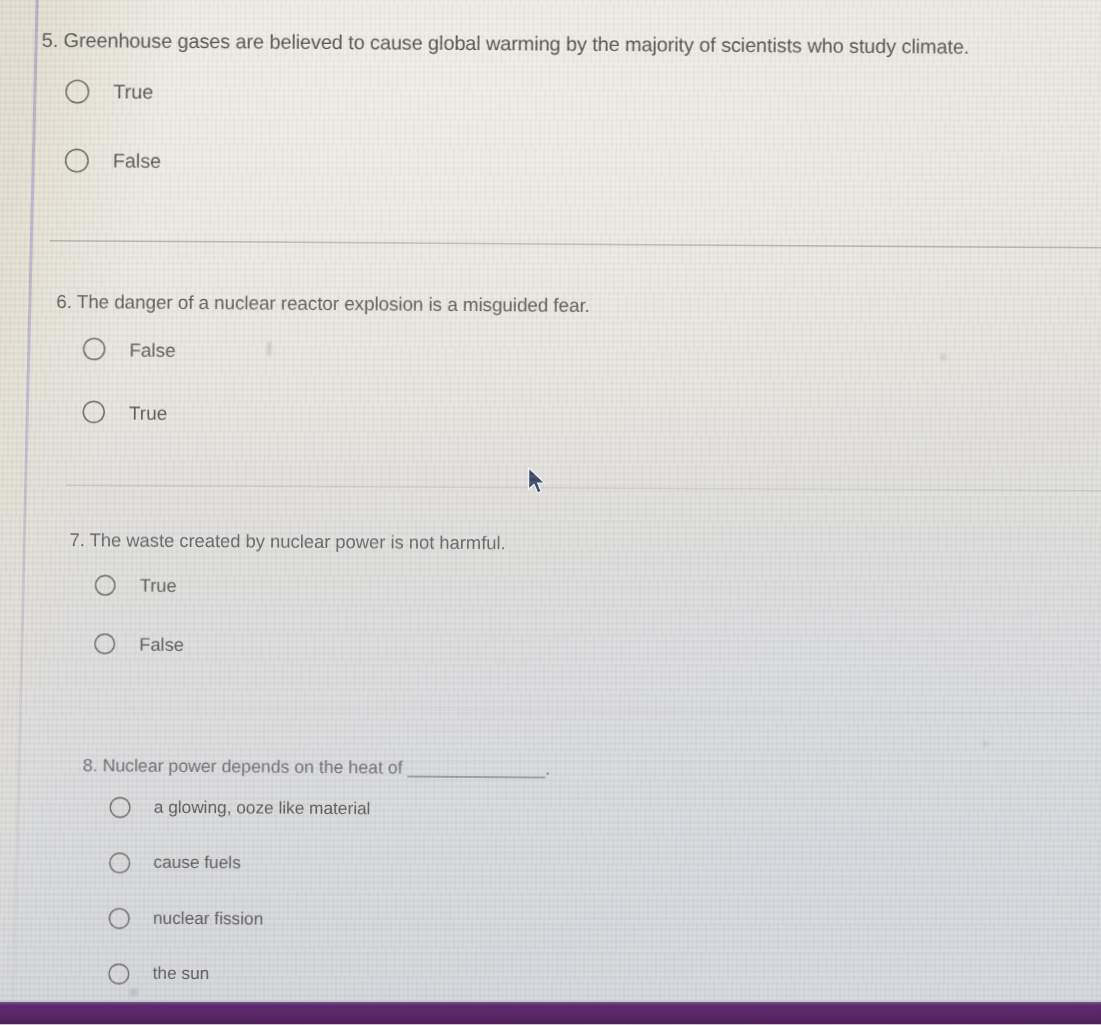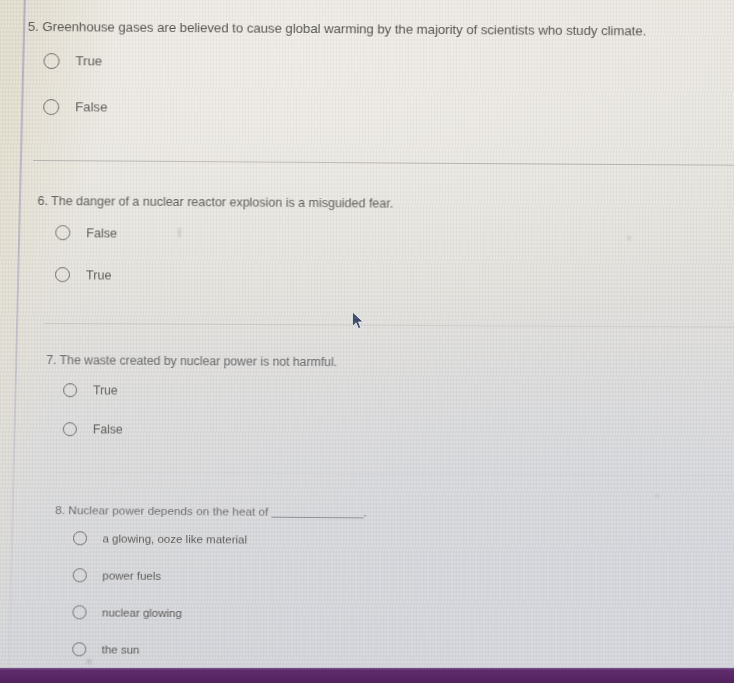--- a/index.html
+++ b/index.html
@@ -245,25 +245,25 @@
 
     <div class="question" id="q8">
       <div class="q-text">8. Nuclear power depends on the heat of ______________.</div>
       <div class="options">
         <div class="option">
           <span class="radio"></span>
           <span class="opt-label">a glowing, ooze like material</span>
         </div>
         <div class="option">
           <span class="radio"></span>
-          <span class="opt-label">power fuels</span>
-        </div>
-        <div class="option">
-          <span class="radio"></span>
-          <span class="opt-label">nuclear glowing</span>
+          <span class="opt-label">cause fuels</span>
+        </div>
+        <div class="option">
+          <span class="radio"></span>
+          <span class="opt-label">nuclear fission</span>
         </div>
         <div class="option">
           <span class="radio"></span>
           <span class="opt-label">the sun</span>
         </div>
       </div>
     </div>
 
   </div>
 

